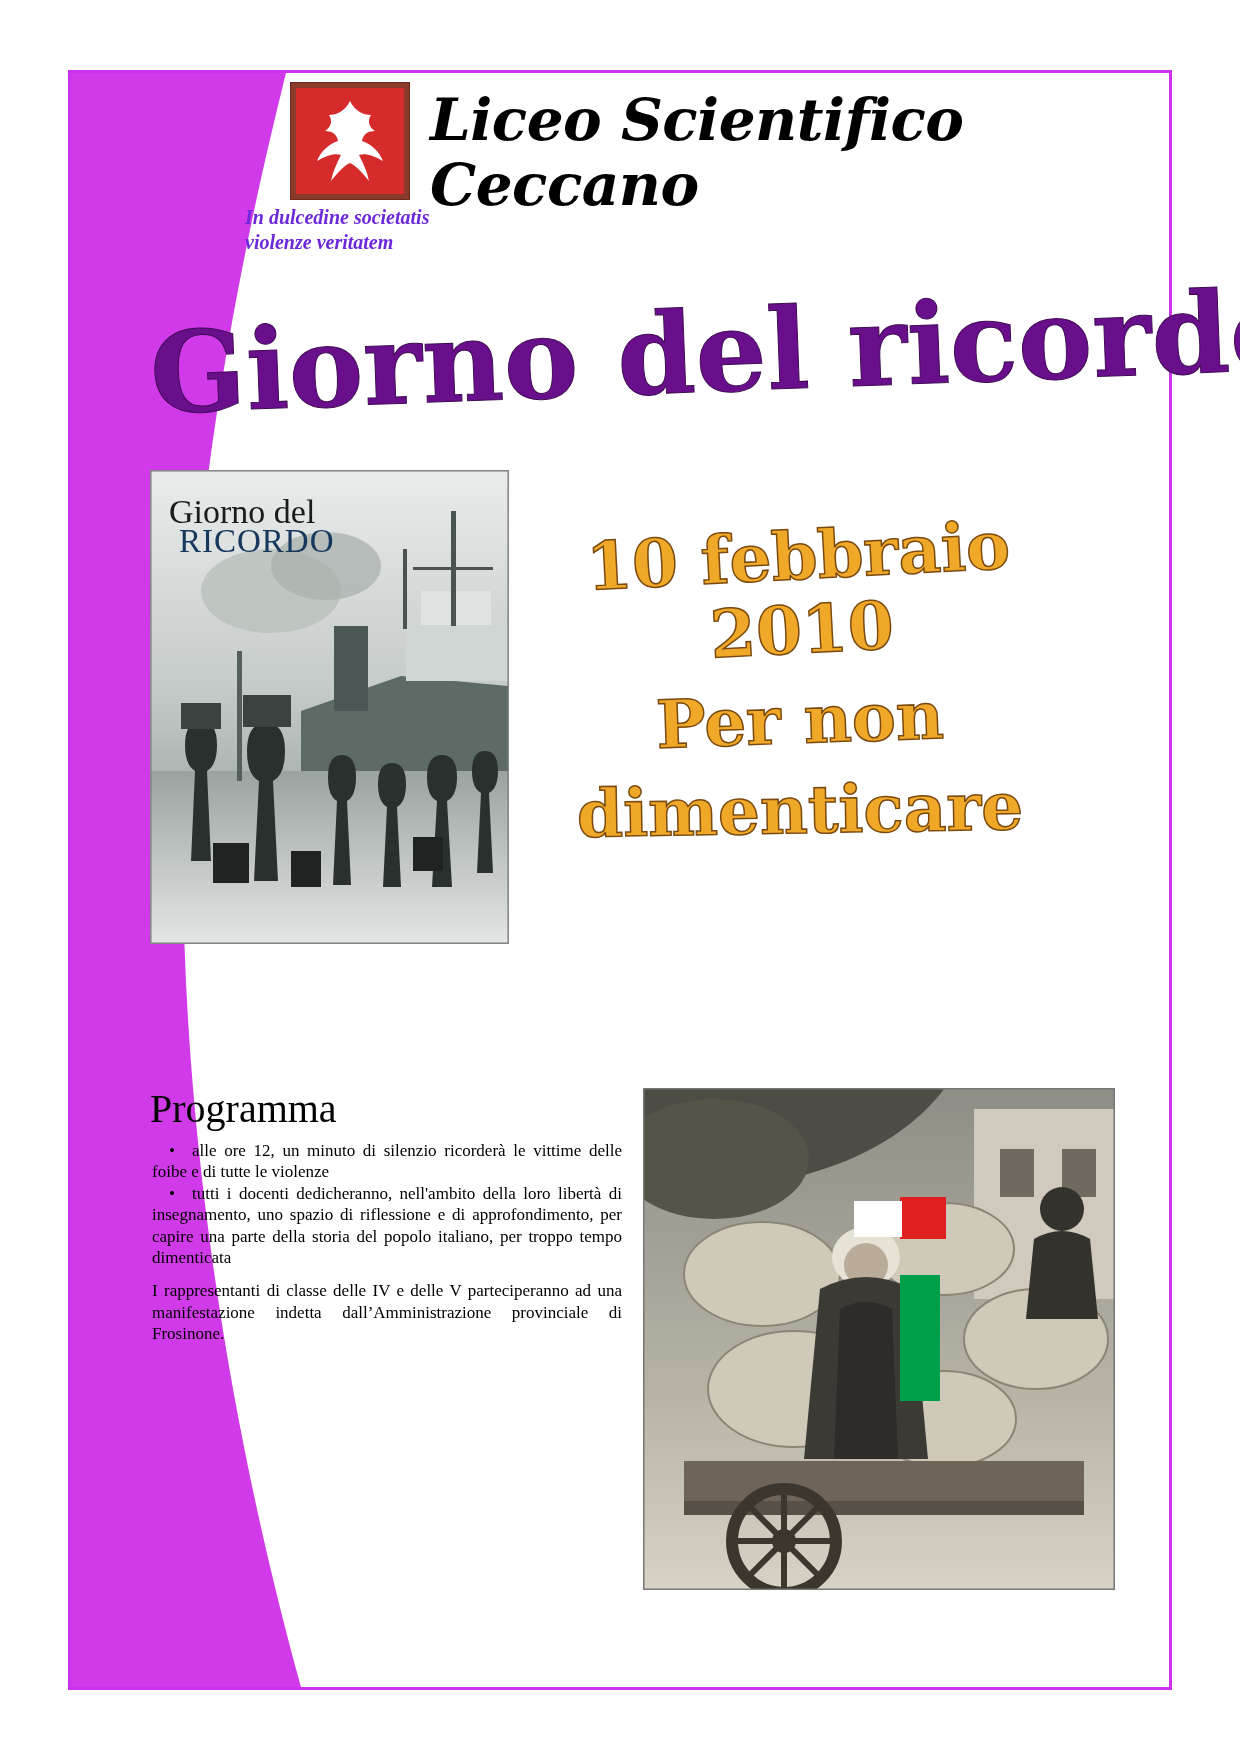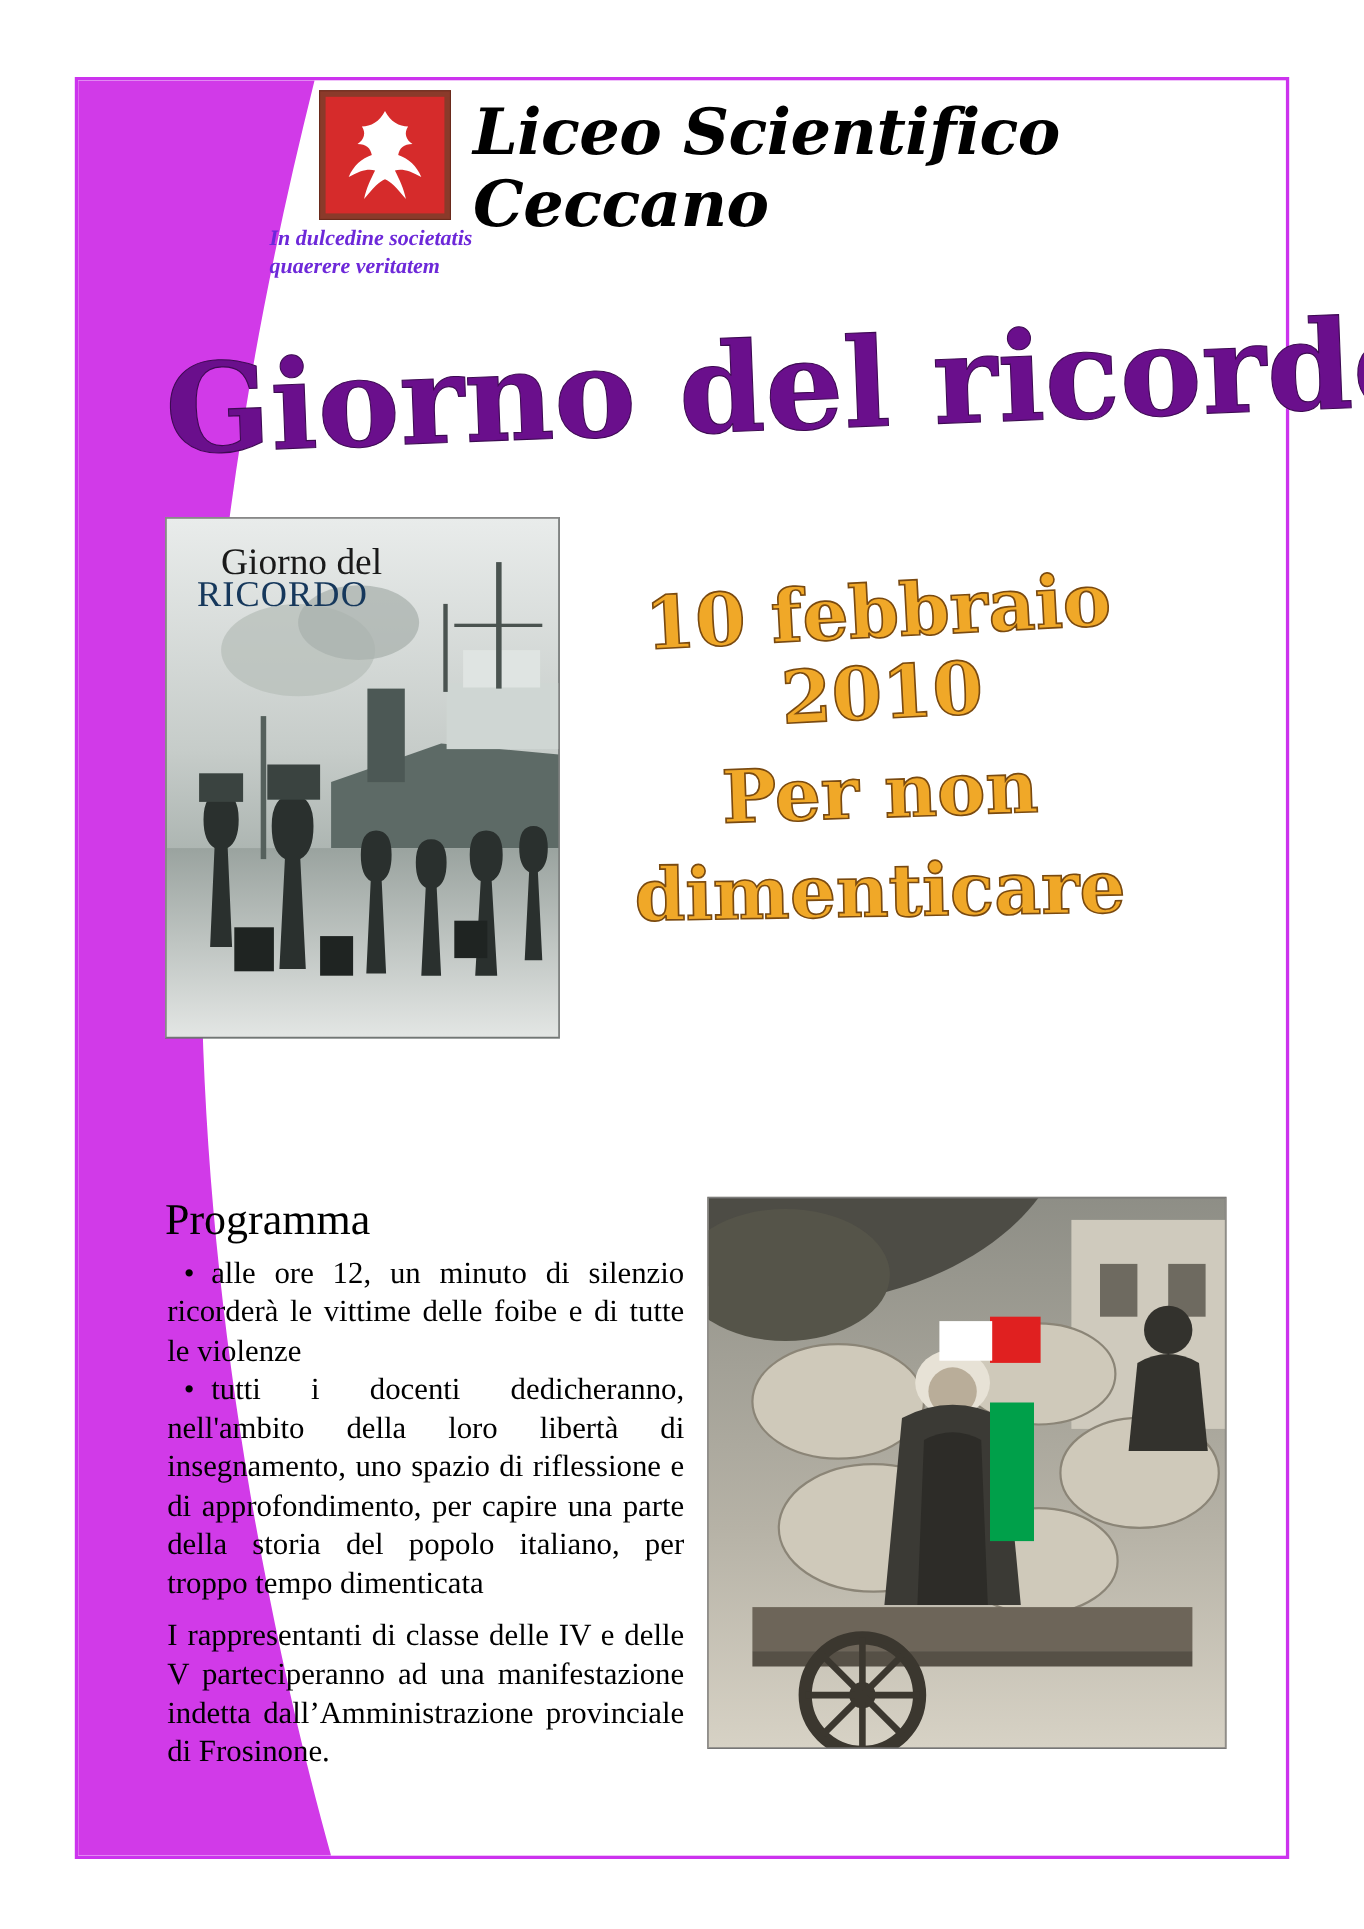--- a/index.html
+++ b/index.html
@@ -124,21 +124,20 @@
     overflow: hidden;
     background: #3a4a45;
   }
   .photo-exodus .cap1 {
     position: absolute;
     left: 18px; top: 22px;
     font-family: "Liberation Serif", serif;
     font-size: 34px;
     color: #1a1a1a;
     z-index: 5;
-    margin-left: 32px;
   }
   .photo-exodus .cap2 {
     position: absolute;
     left: 28px; top: 52px;
     font-family: "Liberation Serif", serif;
     font-size: 33px;
     font-weight: normal;
     color: #16385c;
     letter-spacing: 1px;
     z-index: 5;
@@ -185,21 +184,21 @@
     font-family: "Liberation Serif", serif;
     font-size: 40px;
     color: #000;
   }
   .programma-body {
     position: absolute;
     left: 152px;
     top: 1140px;
     width: 470px;
     font-family: "Liberation Serif", serif;
-    font-size: 28px;
+    font-size: 17px;
     line-height: 1.26;
     color: #000;
     text-align: justify;
   }
   .bullet-item {
     position: relative;
     padding-left: 0;
     margin: 0;
   }
   .bullet-dot {
@@ -239,21 +238,21 @@
   <div class="crest">
     <div class="crest-inner">
       <svg width="86" height="92" viewBox="0 0 86 92" xmlns="http://www.w3.org/2000/svg">
         <path d="M43 6 C38 16 30 20 22 20 C26 26 24 32 18 36 C26 36 30 40 31 46 C22 49 14 56 10 66 C20 60 28 58 34 60 C30 68 26 76 24 86 C32 76 38 70 43 68 C48 70 54 76 62 86 C60 76 56 68 52 60 C58 58 66 60 76 66 C72 56 64 49 55 46 C56 40 60 36 68 36 C62 32 60 26 64 20 C56 20 48 16 43 6 Z" fill="#ffffff"></path>
       </svg>
     </div>
   </div>
 
   <div class="motto">
     <div>In dulcedine societatis</div>
-    <div>quaerere veritatem</div>
+    <div>violenze veritatem</div>
   </div>
 
   <div class="school-name">
     <div>Liceo Scientifico</div>
     <div>Ceccano</div>
   </div>
 
   <div class="main-title">Giorno del ricordo</div>
 
   <div class="photo-exodus">

